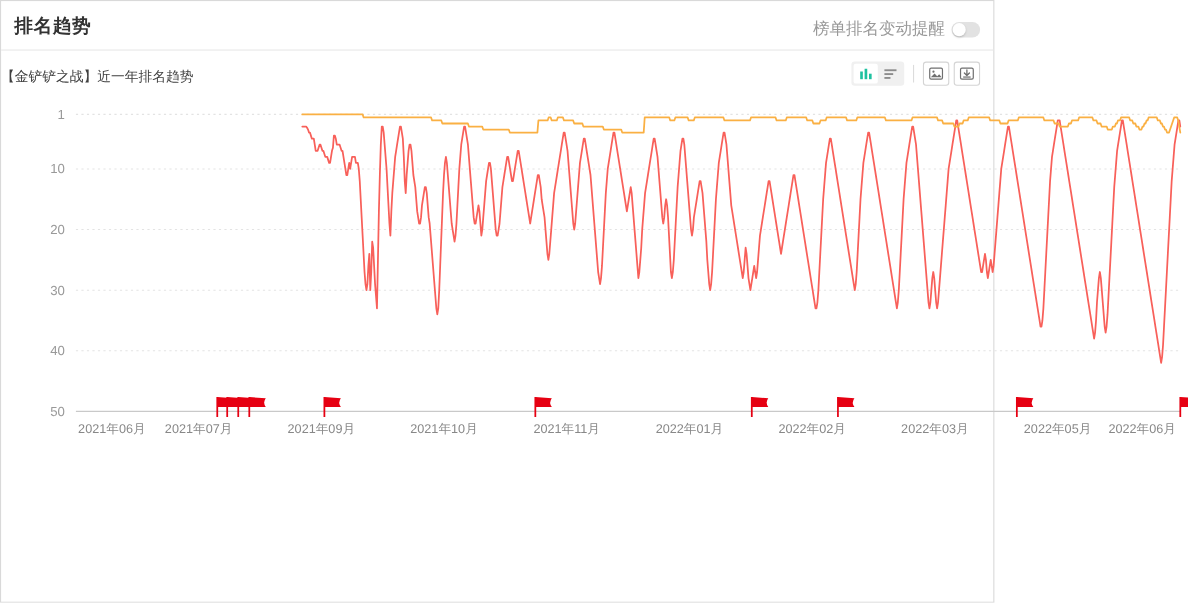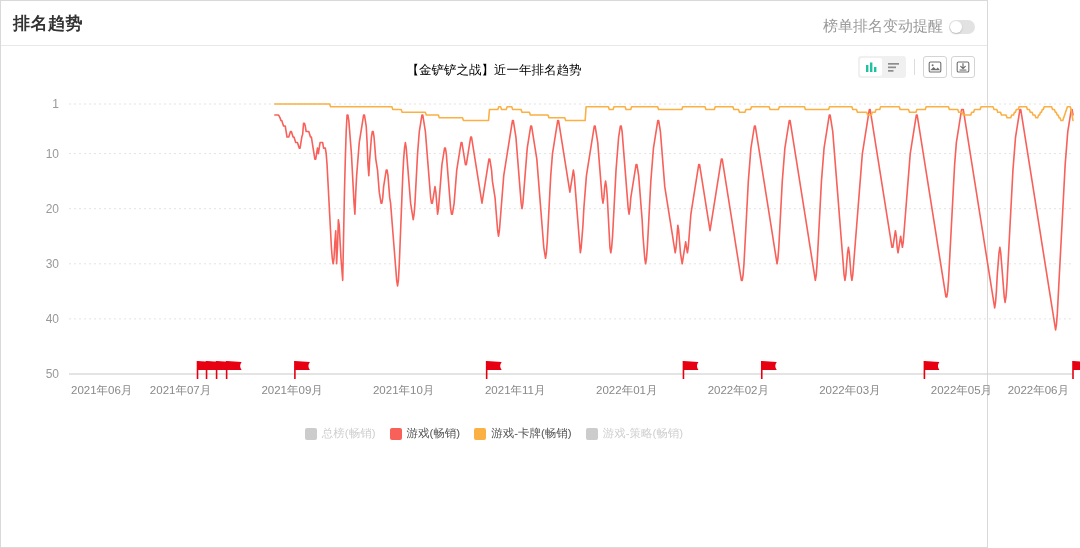--- a/index.html
+++ b/index.html
@@ -4,21 +4,21 @@
 <style>
   html,body{margin:0;padding:0;}
   body{
     width:1080px;height:548px;
     background:#fff;
     font-family:"Liberation Sans","DejaVu Sans",sans-serif;
     -webkit-font-smoothing:antialiased;
     overflow:hidden;
   }
   .page{
-    position:relative;width:988px;height:548px;
+    position:relative;width:904px;height:548px;
     box-sizing:border-box;
     border:1px solid #d9d9d9;
     background:#fff;
   }
 
   
   .hdr{
     position:relative;height:45px;
     border-bottom:1px solid #e8e8e8;
     box-sizing:border-box;
@@ -68,22 +68,22 @@
     border-top:4px solid #888;
   }
 
   
   .chart{
     position:relative;
     margin:6px 0 0 0;
     height:395px;
   }
   .chart-title{
-    position:absolute;left:0;right:0;top:10px;text-align:center;
-    font-size:12.5px;color:#000000;
+    position:absolute;left:0;right:0;top:10px;text-align:left;
+    font-size:12.5px;color:#404040;
   }
   .tools{
     position:absolute;right:12px;top:4px;
     display:flex;align-items:center;gap:4px;
   }
   .tbtn{
     width:24px;height:22px;border:1px solid #d4d4d4;border-radius:3px;
     background:#fff;display:flex;align-items:center;justify-content:center;
     box-sizing:border-box;
   }
@@ -228,32 +228,14 @@
         <g>
           <path d="M923.408,327 L923.408,309" stroke="#e60012" stroke-width="1.6"></path>
           <path d="M923.408,309 L938.408,310 Q935.408,314 938.408,318 L923.408,318 Z" fill="#e60012"></path>
         </g>
         <g>
           <path d="M1072,327 L1072,309" stroke="#e60012" stroke-width="1.6"></path>
           <path d="M1072,309 L1087,310 Q1084,314 1087,318 L1072,318 Z" fill="#e60012"></path>
         </g>
       </svg>
 
-    <div class="legend">
-      <span class="lg off">
-        <span class="sw" style="background:#cccccc"></span>
-        <span class="tx">总榜(畅销)</span>
-      </span>
-      <span class="lg on">
-        <span class="sw" style="background:#f8605a"></span>
-        <span class="tx">游戏(畅销)</span>
-      </span>
-      <span class="lg on">
-        <span class="sw" style="background:#fab043"></span>
-        <span class="tx">游戏-卡牌(畅销)</span>
-      </span>
-      <span class="lg off">
-        <span class="sw" style="background:#cccccc"></span>
-        <span class="tx">游戏-策略(畅销)</span>
-      </span>
-    </div>
   </div>
 </div>
 
 </body></html>

